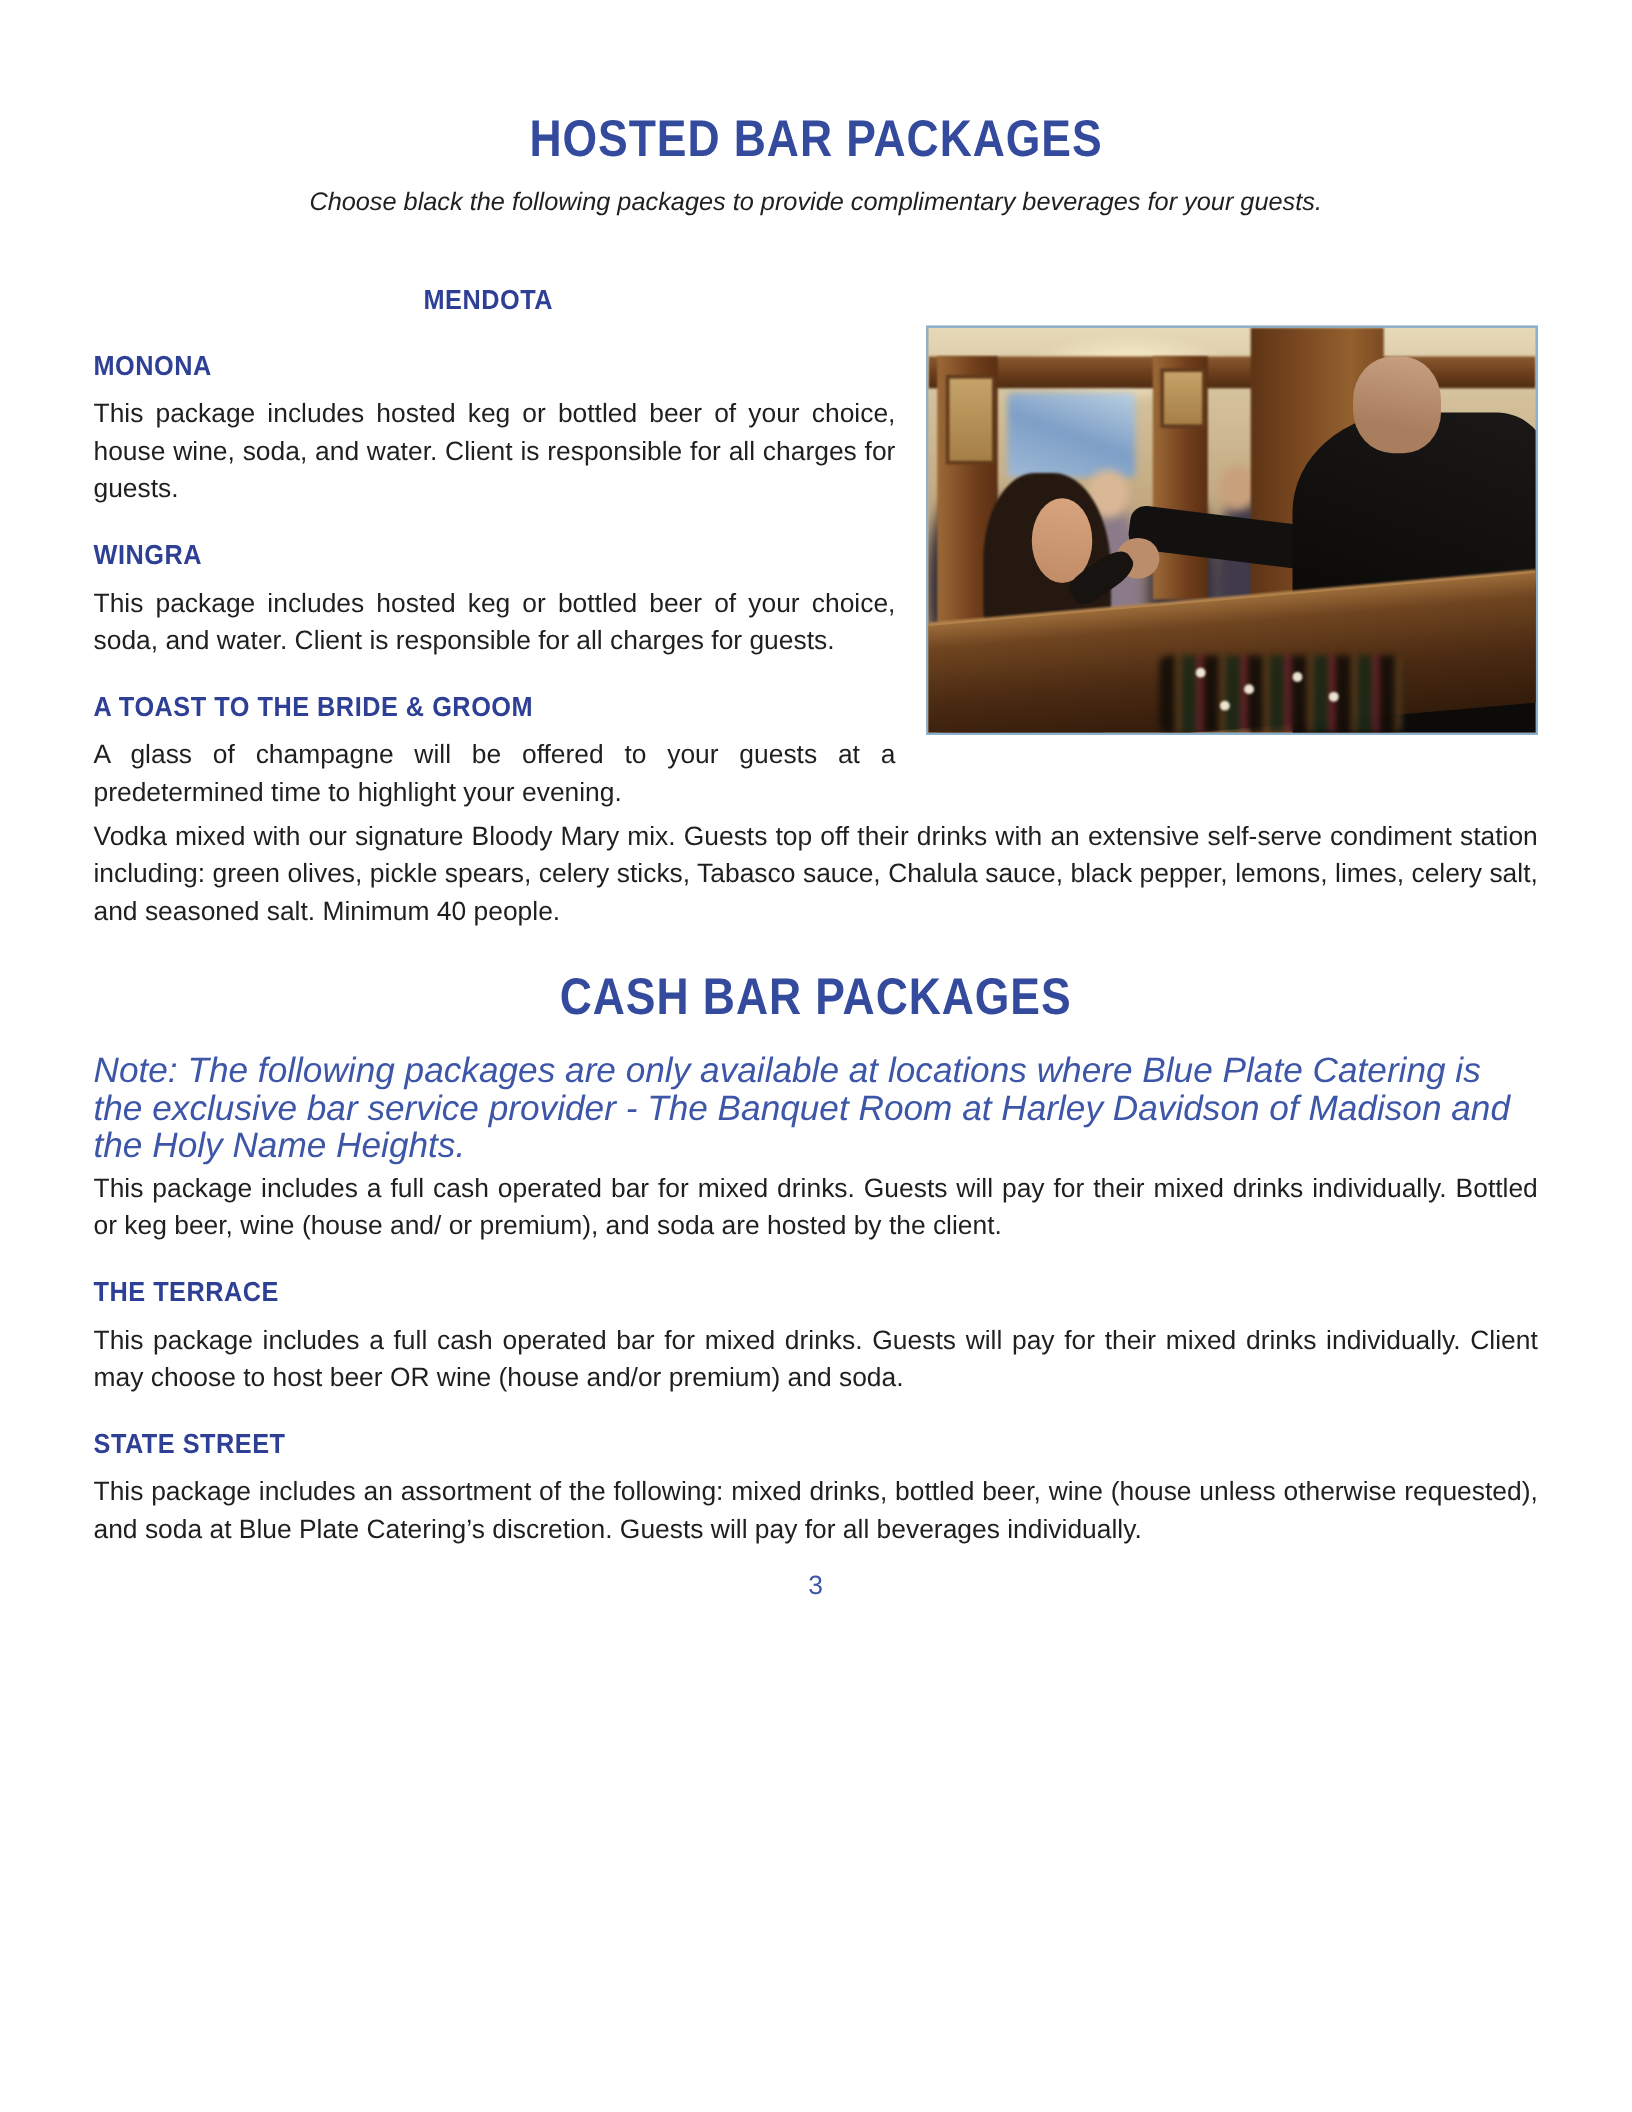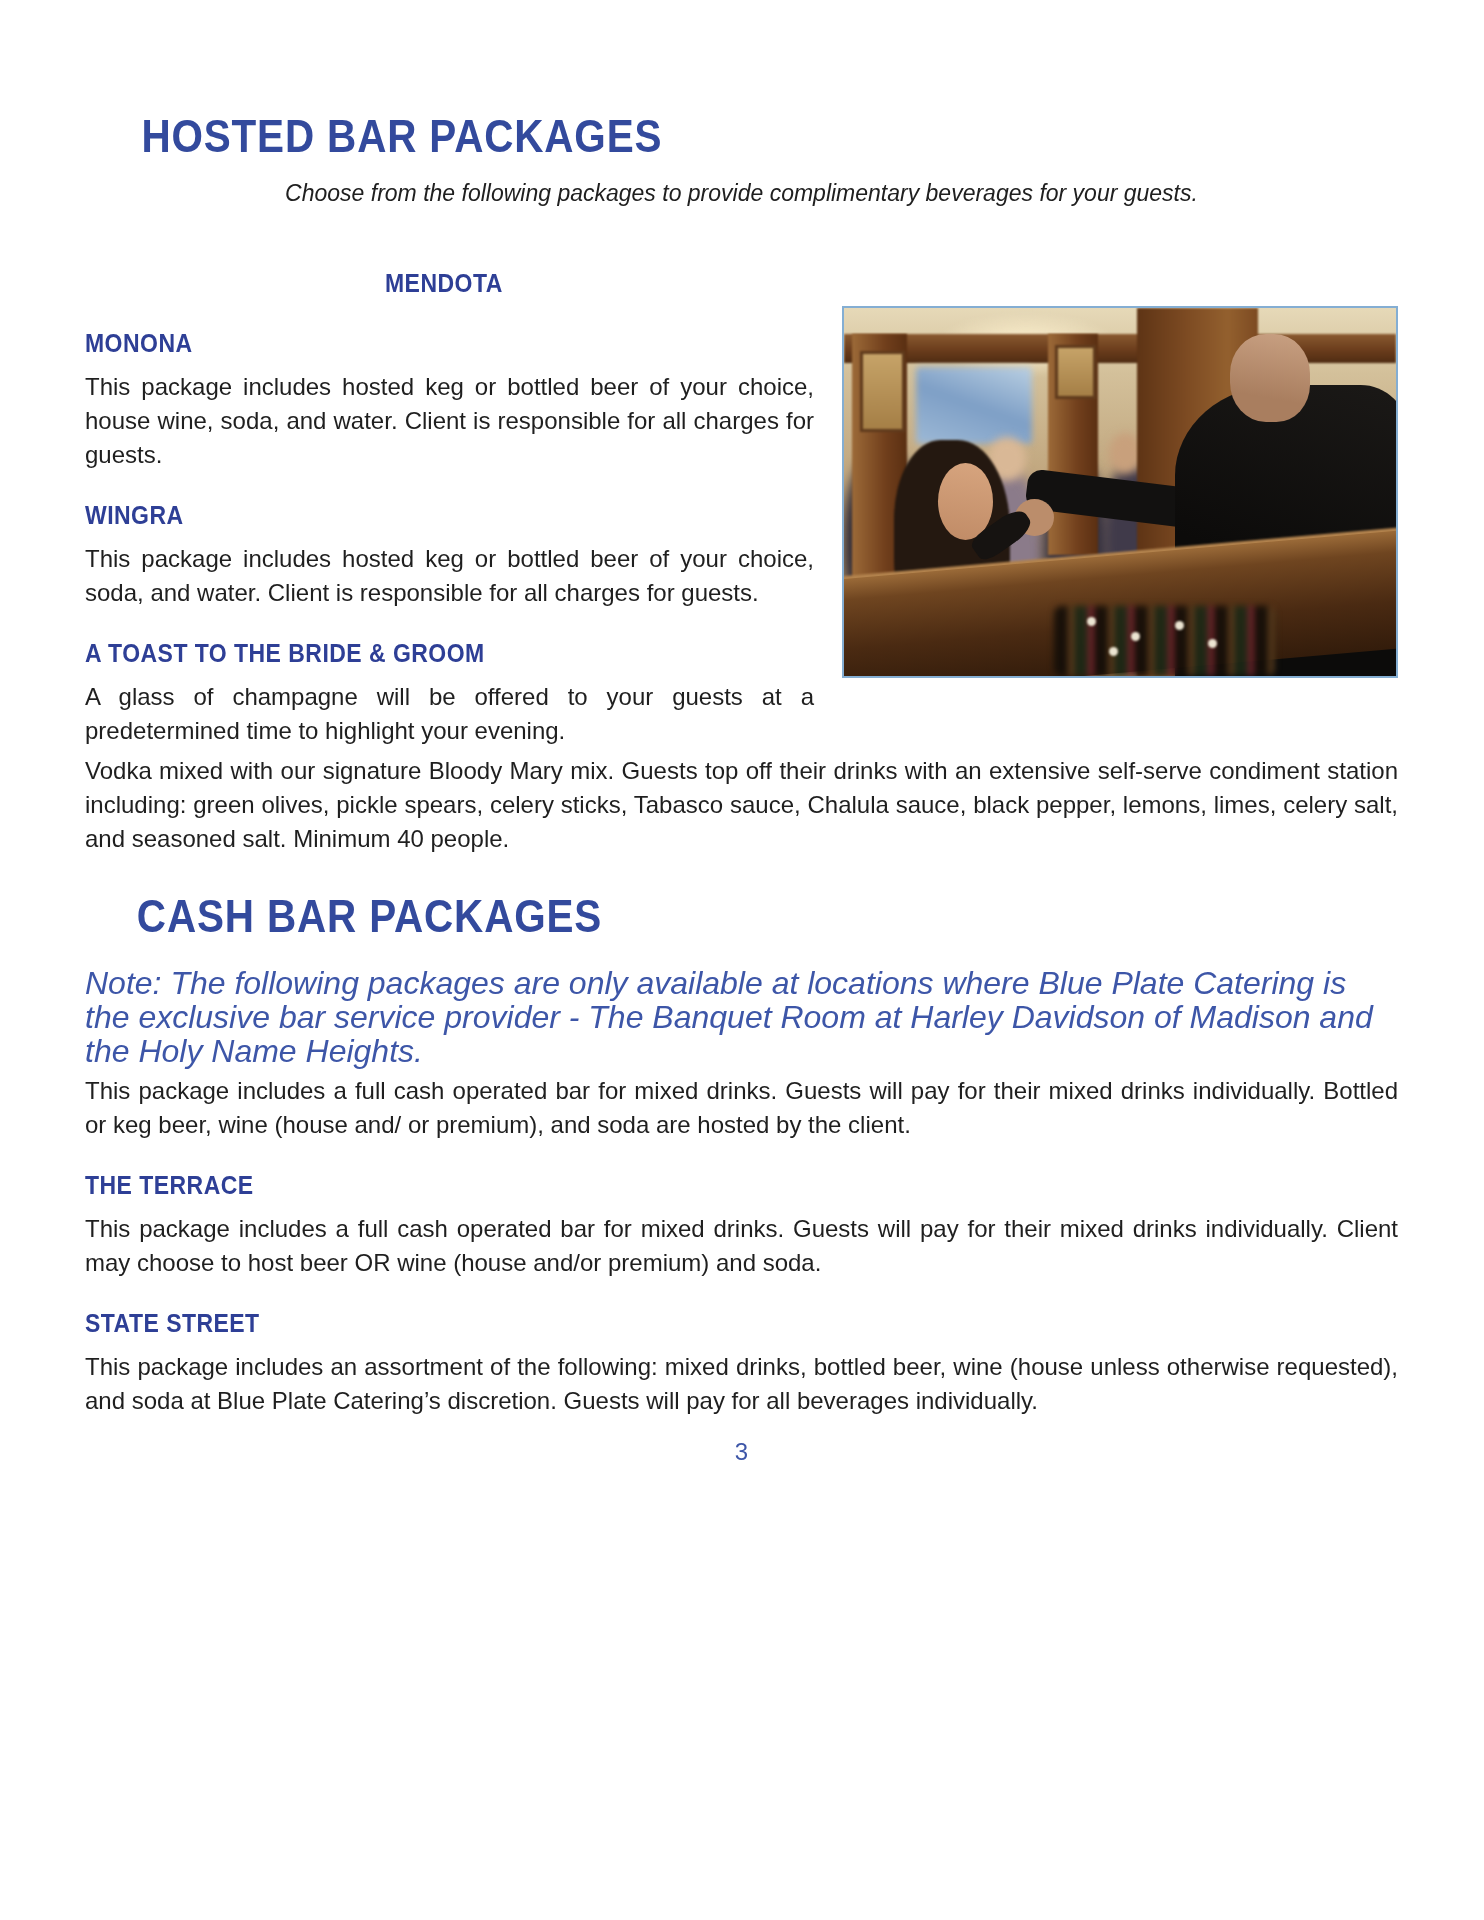--- a/index.html
+++ b/index.html
@@ -6,21 +6,21 @@
   body {
     width: 1484px; height: 1920px;
     background: #ffffff;
     font-family: "Liberation Sans", sans-serif;
     color: var(--body-text, #1f1f1f);
   }
   .page { position: relative; width: 1484px; height: 1920px; overflow: hidden; background: var(--page-bg, #ffffff); }
   .content { position: absolute; left: 85px; top: 0; width: 1313px; padding-top: 96px; }
 
   .doc-title {
-    margin: 14px; 
+    margin: 4px; text-align: center;
     color: var(--title-blue, #334a9d);
     font-size: 47px; line-height: 52px; font-weight: bold; letter-spacing: 1px;
   }
   .doc-title .squish { display: inline-block; transform: scaleX(.86); transform-origin: center; white-space: nowrap; }
   .subtitle {
     margin: 14px 0 0 0; text-align: center;
     font-style: italic; font-size: 23px; line-height: 34px; color: #202020;
   }
   .sec-head {
     margin: 26px 0 10px 0;
@@ -78,21 +78,21 @@
   .ph-g1 { left: 44%; top: 84%; } .ph-g2 { left: 52%; top: 88%; } .ph-g3 { left: 60%; top: 85%; }
   .ph-g4 { left: 48%; top: 92%; } .ph-g5 { left: 66%; top: 90%; }
 </style>
 </head>
 <body>
 
 <div class="page">
   <div class="content">
 
     <h1 class="doc-title"><span class="squish">HOSTED BAR PACKAGES</span></h1>
-    <p class="subtitle">Choose from the following packages to provide complimentary beverages for your guests.</p>
+    <p class="subtitle">Choose black the following packages to provide complimentary beverages for your guests.</p>
 
     <div class="photo" title="Bartender in black pouring a drink at a wooden bar while a smiling guest watches">
       <div class="ph ph-room"></div>
       <div class="ph ph-glow"></div>
       <div class="ph ph-beam"></div>
       <div class="ph ph-screen"></div>
       <div class="ph ph-blob ph-b1"></div>
       <div class="ph ph-blob ph-b2"></div>
       <div class="ph ph-blob ph-b3"></div>
       <div class="ph ph-blob ph-b4"></div>

